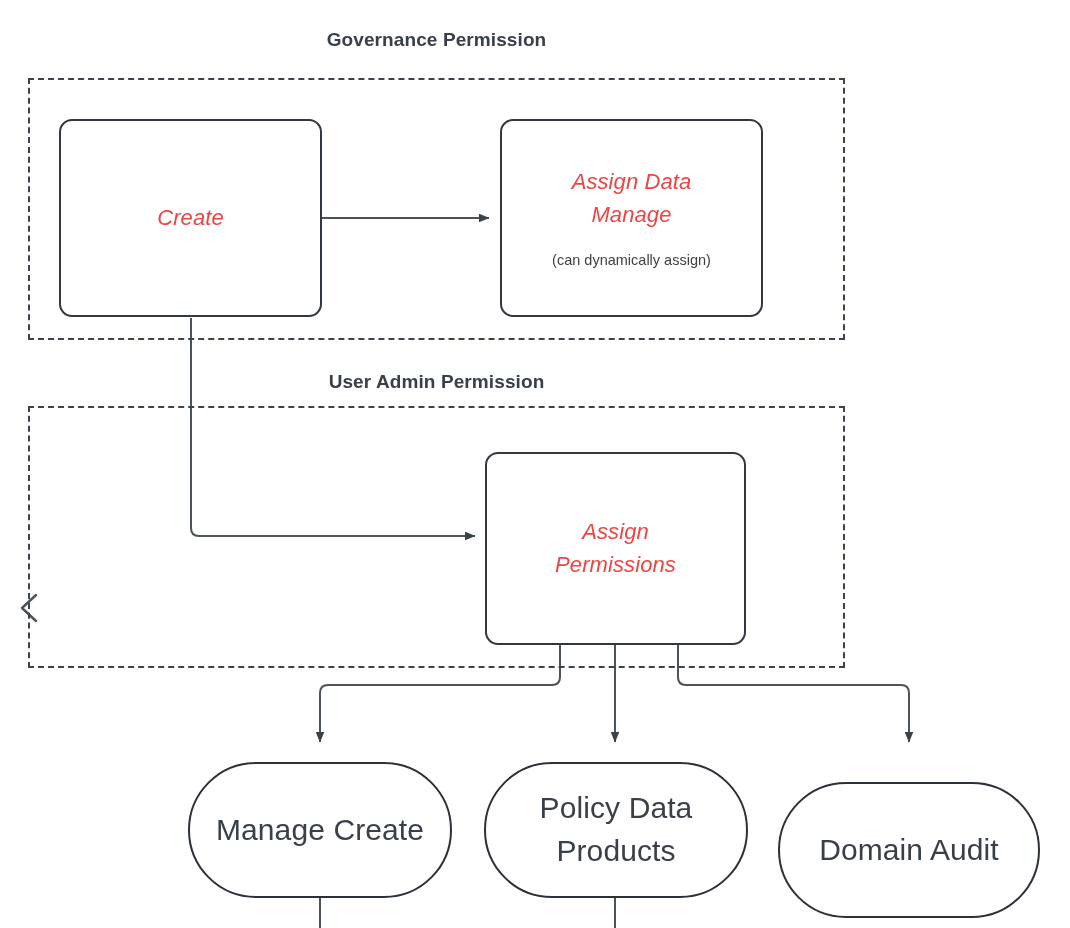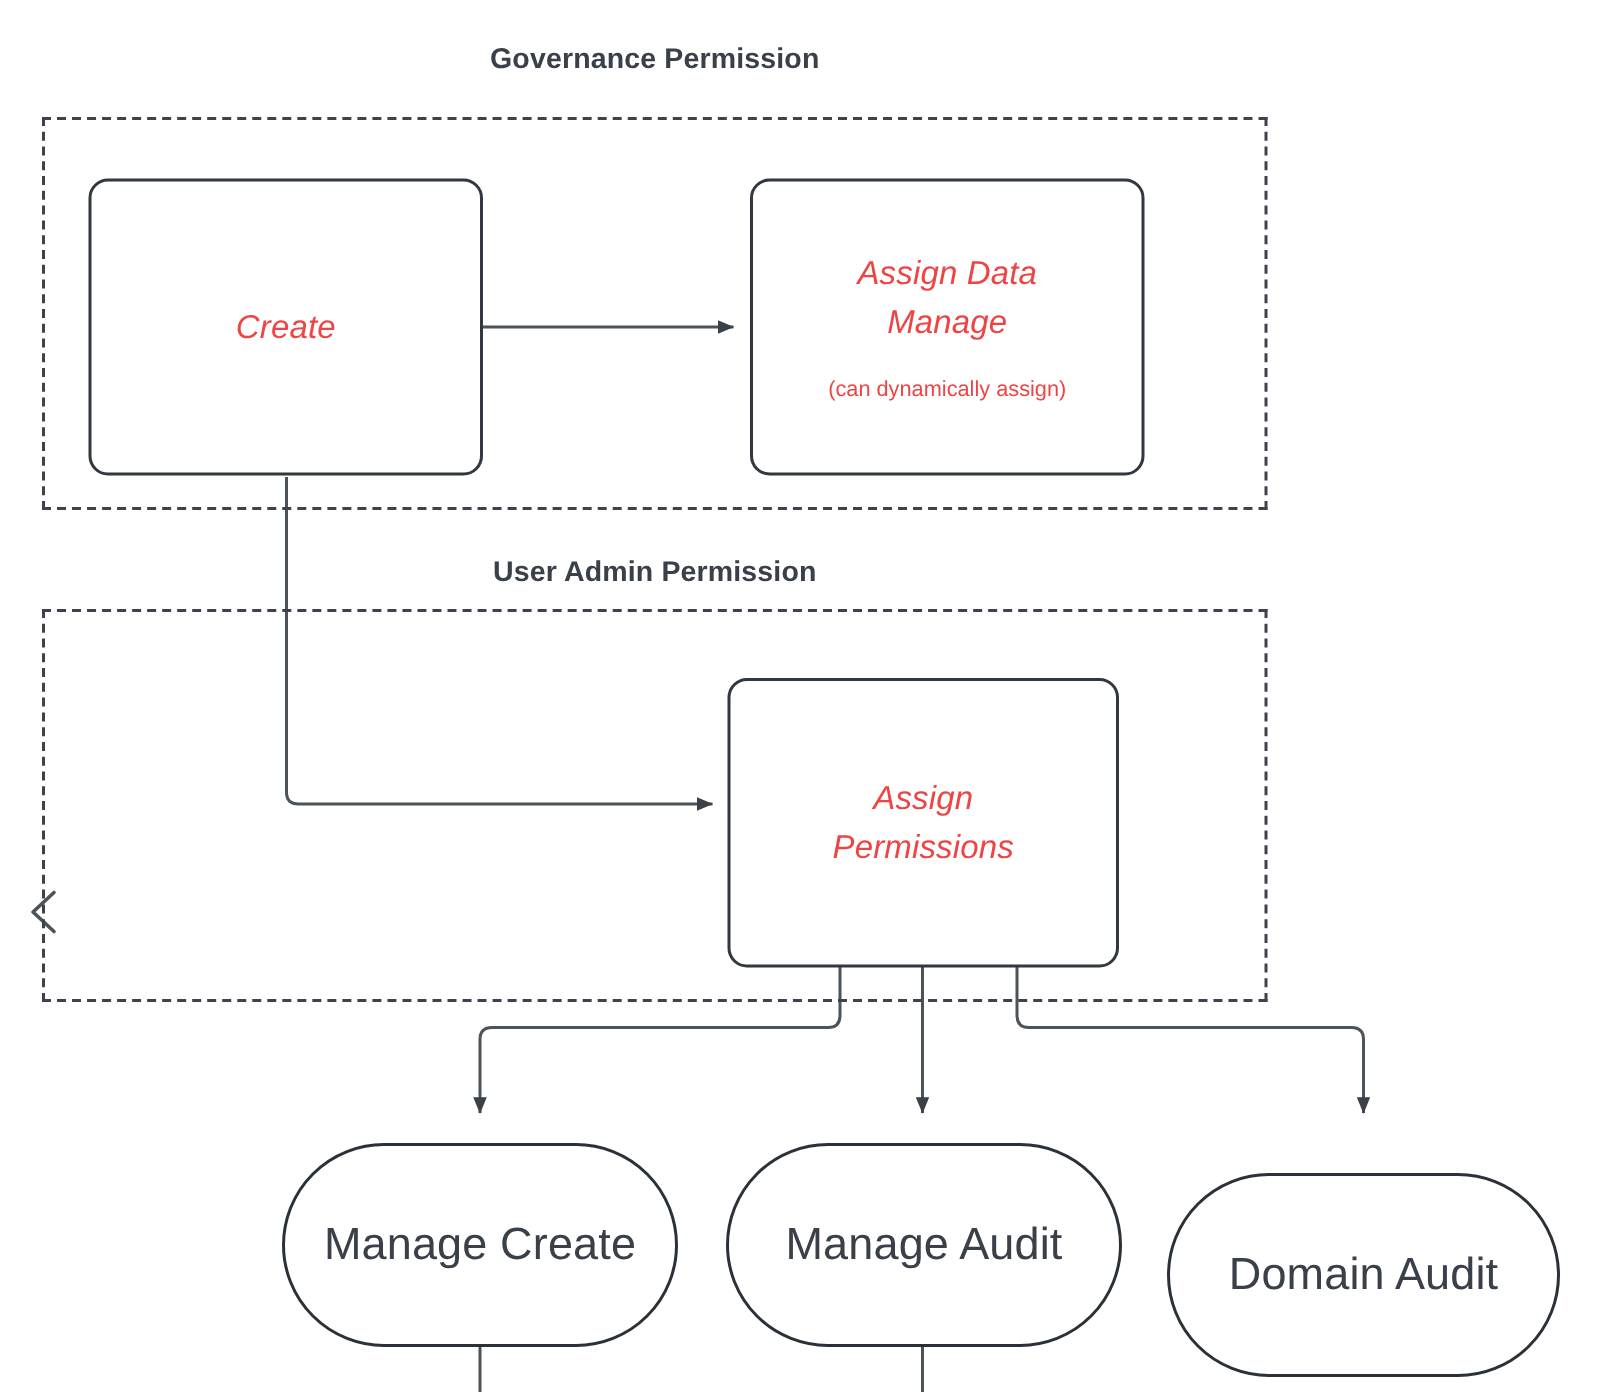--- a/index.html
+++ b/index.html
@@ -64,21 +64,21 @@
     font-size: 22px;
     line-height: 1.47;
     color: #ef4444;
     letter-spacing: 0.1px;
     font-style: italic;
   }
   .node .subtitle {
     font-size: 14.5px;
     line-height: 1.3;
     margin-top: 20px;
-    color: #ef4444;
+    color: #404040;
   }
 
   
   .stadium {
     position: absolute;
     box-sizing: border-box;
     background: #ffffff;
     border: 2.6px solid #2b3138;
     border-radius: 999px;
     display: flex;
@@ -152,21 +152,22 @@
     <div class="title">Assign</div>
     <div class="title">Permissions</div>
   </div>
 
   <div class="stadium" style="left:188px; top:762px; width:264px; height:136px;">
     <div class="title">Manage Create</div>
   </div>
 
   <div class="stadium" style="left:484px; top:762px; width:264px; height:136px;">
     <div style="display:flex;flex-direction:column;align-items:center;">
-      <div class="title">Manage Audit</div>
+      <div class="title">Policy Data</div>
+      <div class="title">Products</div>
     </div>
   </div>
 
   <div class="stadium" style="left:778px; top:762px; width:262px; height:136px;margin-top:20px;">
     <div class="title">Domain Audit</div>
   </div>
 
 </div>
 
 </body></html>

